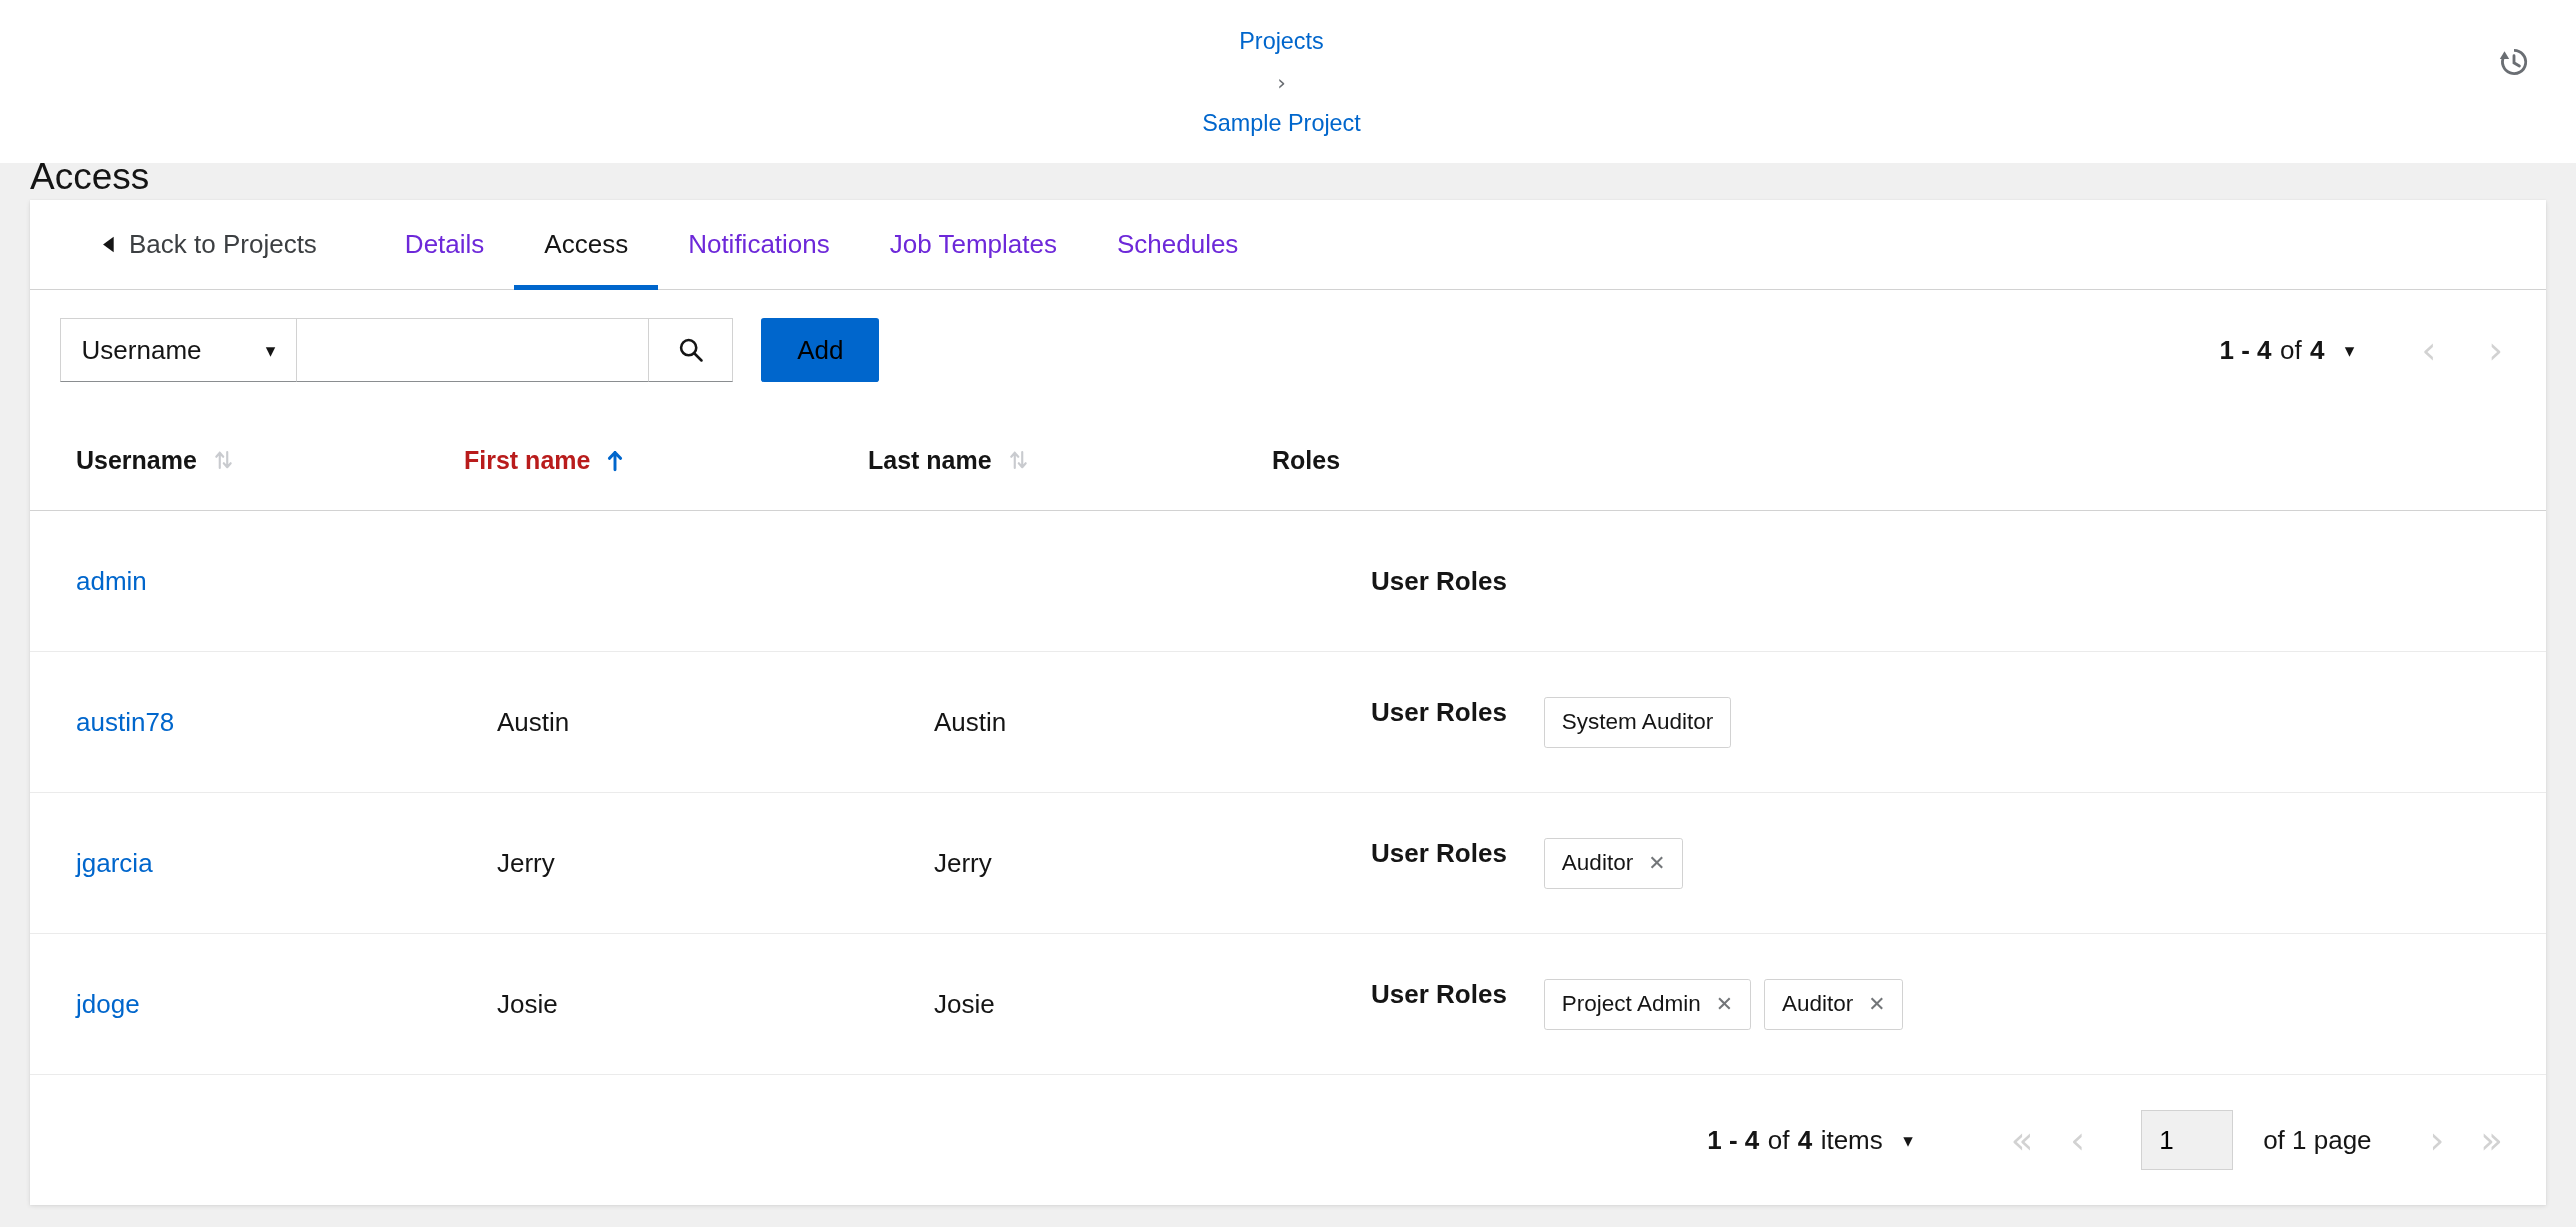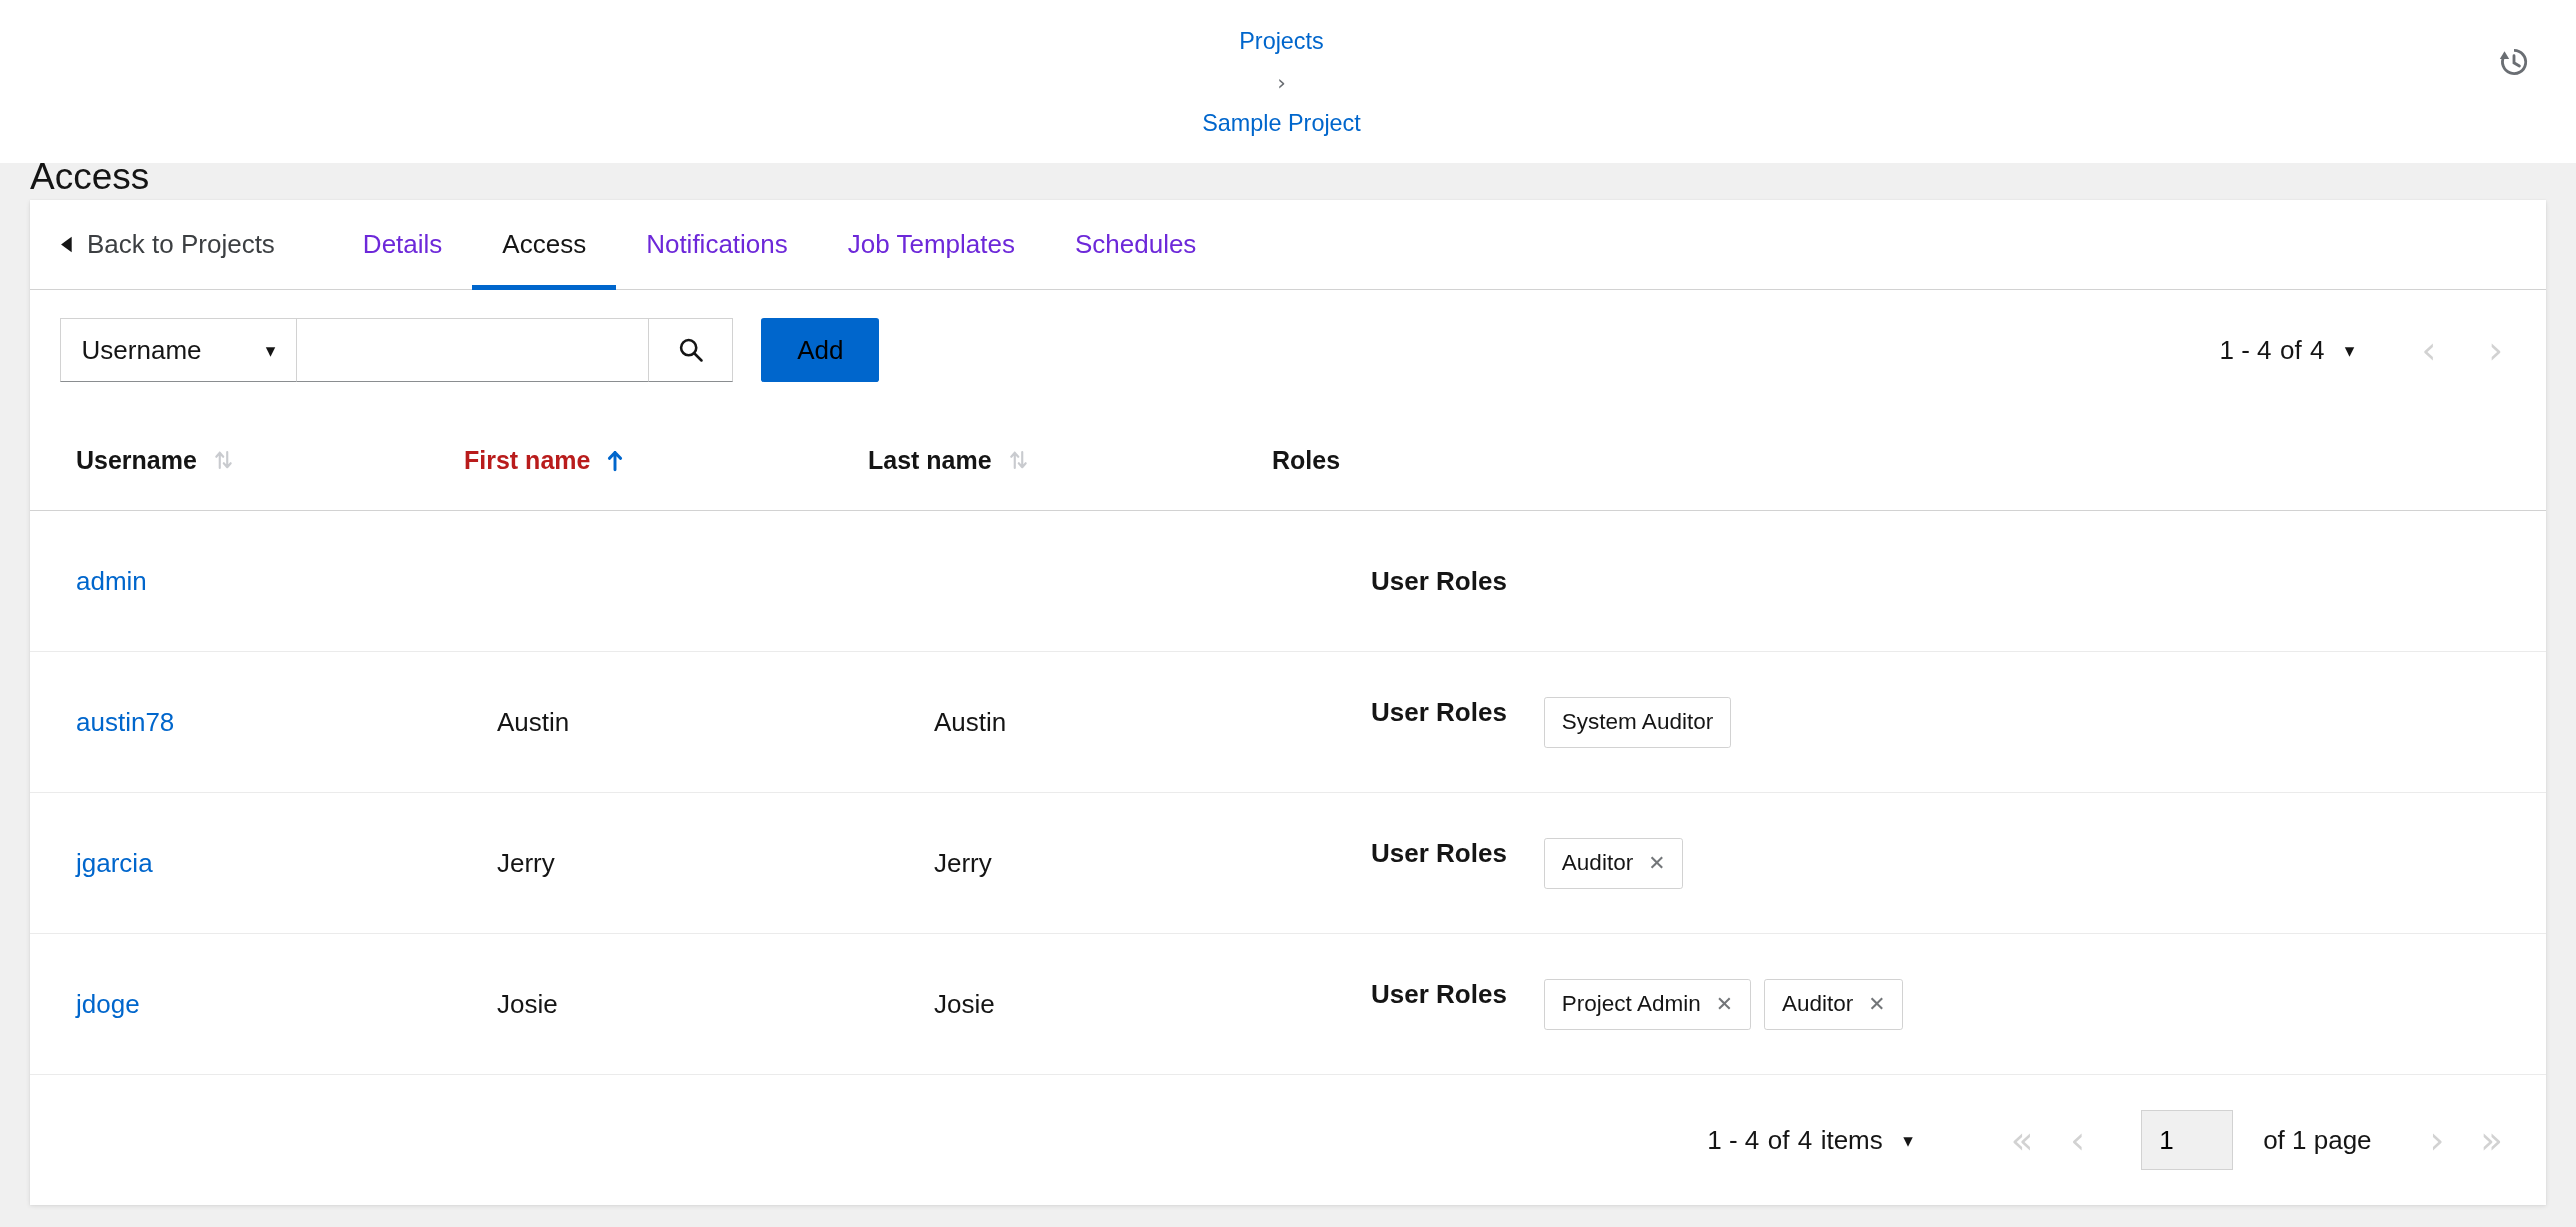--- a/index.html
+++ b/index.html
@@ -14,36 +14,36 @@
   .breadcrumb { display:flex; align-items:center; gap:15px; font-size:23.4px;flex-direction:column; }
   .breadcrumb a { color:#0066cc; cursor:pointer; }
   .breadcrumb .sep { color:#6a6e73; font-size:21.5px; }
   .page-title { margin-top:19px; font-size:37px; font-weight:400; color:#151515; }
   .history-btn { position:absolute; top:45px; right:45px; background:none; border:none; cursor:pointer; }
 
   
   .card { margin:37px 30px 0 30px; background:#ffffff; box-shadow:0 1.9px 4.7px rgba(3,3,3,.10), 0 0 1.9px rgba(3,3,3,.06); }
 
   
-  .tabs { display:flex; height:90px; border-bottom:0.9px solid #d2d2d2; }
+  .tabs { display:flex; height:90px; border-bottom:0.9px solid #d2d2d2; padding-left:42px; }
   .tab { position:relative; display:flex; align-items:center; gap:15px; padding:0 30px; font-size:26px; color:#6d28d9; cursor:pointer; background:none; border:none; }
   .tab.back { margin-right:28px; color:#3c3f42; }
   .tab.active { color:#151515; }
   .tab.active::after { content:""; position:absolute; left:0; right:0; bottom:-0.9px; height:4.7px; background:#0066cc; }
 
   
   .toolbar { display:flex; align-items:center; padding:28px 43px 28px 30px; }
   .filter-select { display:flex; align-items:center; justify-content:space-between; width:237px; height:64px; padding:0 20.6px; border:0.9px solid #d2d2d2; border-bottom-color:#8a8d90; background:#fff; font-size:26px; cursor:pointer; }
   .search-input { width:353px; height:64px; margin-left:-0.9px; padding:0 19px; border:0.9px solid #d2d2d2; border-bottom-color:#8a8d90; font-size:26px; background:#fff; outline:none; }
   .search-btn { width:85px; height:64px; margin-left:-0.9px; display:flex; align-items:center; justify-content:center; border:0.9px solid #d2d2d2; border-bottom-color:#8a8d90; background:#fff; cursor:pointer; }
   .add-btn { margin-left:28px; height:64px; padding:0 36px; border:none; border-radius:2.8px; background:#0066cc; color:#000000; font-size:26px; cursor:pointer; }
 
   .pagination { margin-left:auto; display:flex; align-items:center; font-size:26px; }
   .pg-text { display:flex; align-items:center; gap:8.4px; cursor:pointer; }
-  .pg-text b { font-weight:400; }
+  .pg-text b { font-weight:700; }
   .caret { font-size:19px; color:#151515; margin-left:12px; font-family:"DejaVu Sans",sans-serif; }
   .nav-arrow { background:none; border:none; color:#d2d2d2; font-size:37px; line-height:1; cursor:pointer; font-family:"DejaVu Sans",sans-serif; }
   .ml72 { margin-left:67px; } .ml56 { margin-left:52px; }
   .ml105 { margin-left:98px; } .ml40 { margin-left:37px; }
   .ml62 { margin-left:58px; } .ml38 { margin-left:36px; }
 
   
   .thead, .trow { display:grid; grid-template-columns:388px 404px 404px 1fr; align-items:center; padding:0 43px 0 46px; }
   .thead { height:101px; border-bottom:0.9px solid #d2d2d2; font-size:25px; font-weight:700; }
   .th { display:flex; align-items:center; gap:17px; cursor:pointer; }

